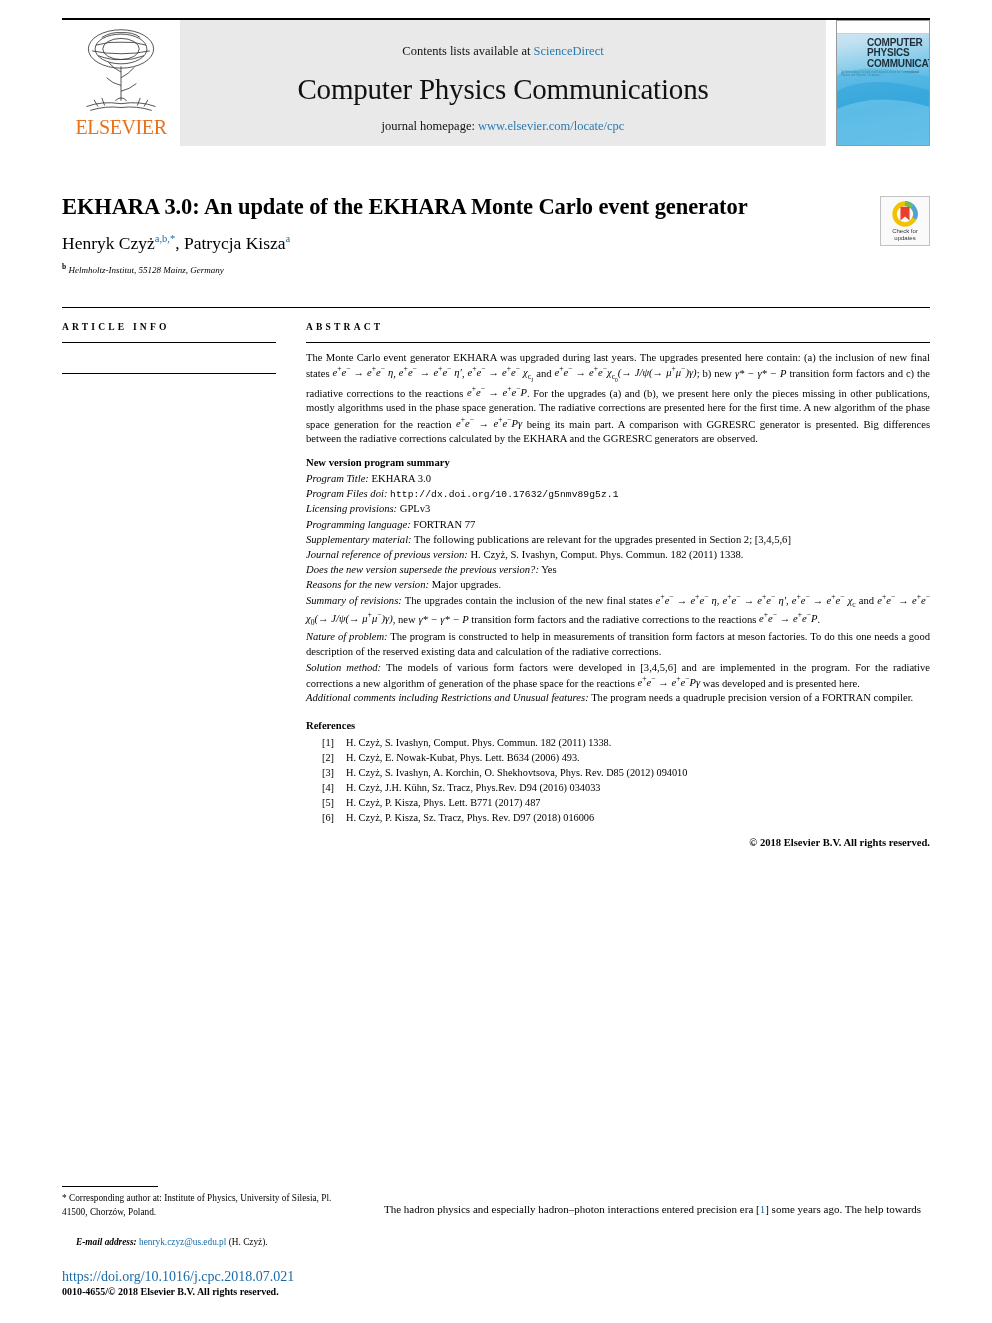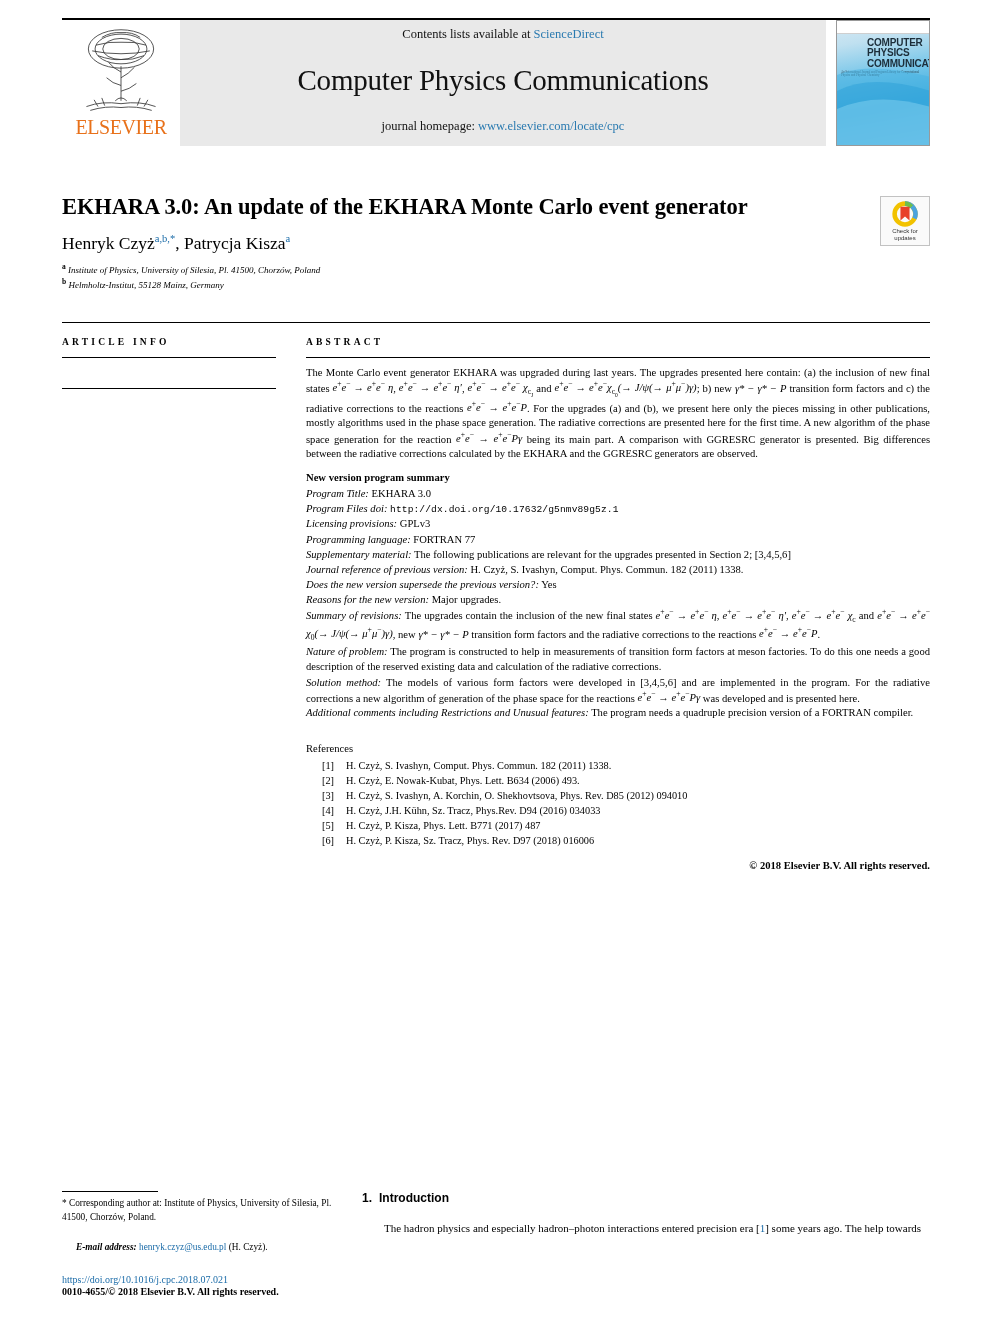--- a/index.html
+++ b/index.html
@@ -54,21 +54,21 @@
     line-height: 1;
     margin-top: -3px;
   }
   .masthead-center {
     flex: 1 1 auto;
     background: #e9e9e9;
     display: flex;
     flex-direction: column;
     align-items: center;
     justify-content: space-between;
-    padding: 7px 0 12px 0;
+    padding: 24px 0 12px 0;
     position: relative;
   }
   .contents-line { font-size: 12.5px; color: #111; }
   .contents-line a { color: #2a7ab0; text-decoration: none; }
   .journal-title {
     font-size: 29px;
     font-family: "Liberation Serif", serif;
     letter-spacing: -0.2px;
     color: #111;
   }
@@ -163,41 +163,41 @@
   .meta-group .ital { font-style: italic; }
   .meta-spacer { height: 13px; }
 
   .abstract-body { font-size: 10.6px; line-height: 1.43; text-align: justify; }
   .abstract-body p { margin: 0 0 0 0; }
   .bold-line { font-weight: bold; }
   .ital { font-style: italic; }
   .summary-block { margin-top: 9px; }
   .summary-block div { margin-bottom: 0px; }
 
-  .refs-head { font-weight: normal; margin-top: 20px; font-size: 10.6px; }
+  .refs-head { font-weight: bold; margin-top: 12px; font-size: 10.6px; }
   .ref-list { margin: 2px 0 0 0; padding: 0; list-style: none; font-size: 10.3px; line-height: 1.46; }
   .ref-list li { display: flex; padding-left: 16px; }
   .ref-num { flex: 0 0 24px; }
   .copyright { text-align: right; font-weight: bold; font-size: 10.6px; margin-top: 10px; }
 
   
   .mi { font-style: italic; font-family: "Liberation Serif", serif; }
   sup.m { font-size: 72%; vertical-align: super; font-style: normal; }
   sub.m { font-size: 72%; vertical-align: sub; font-style: normal; }
   .mono { font-family: "Liberation Mono", monospace; font-size: 9.6px; letter-spacing: .1px; }
 
   
   .footer { position: absolute; left: 62px; right: 62px; bottom: 44px; display: flex; }
   .footer-left { flex: 0 0 300px; padding-right: 26px; }
   .footer-rule { width: 96px; border-top: 1px solid #000; margin-bottom: 5px; }
   .corr { font-size: 9.3px; line-height: 1.45; }
   .email-line { font-size: 9.3px; margin-top: 18px; padding-left: 14px; }
   .email-line .ital { font-style: italic; font-weight: bold; }
   .email-line a { color: #1a6ba8; text-decoration: none; }
-  .doi-line { margin-top: 22px; font-size: 10px; color: #1a6ba8; }
+  .doi-line { margin-top: 22px; font-size: 14px; color: #1a6ba8; }
   .issn-line { font-size: 10px; font-weight: bold; margin-top: 1px; }
 
   .footer-right { flex: 1 1 auto; }
   .intro-head { font-size: 12px; font-weight: bold; font-family: "Liberation Sans", sans-serif; }
   .intro-head .num { margin-right: 7px; }
   .intro-body { margin-top: 16px; font-size: 11px; line-height: 1.42; text-align: justify; text-indent: 22px; }
   .intro-body a { color: #1a6ba8; text-decoration: none; }
 </style>
 </head>
 <body>
@@ -261,24 +261,20 @@
     </div>
   </div>
 
   <div class="title-block">
     <div class="paper-title">EKHARA 3.0: An update of the EKHARA Monte Carlo event generator</div>
     <div class="authors">
       <span>Henryk Czyż</span><span class="aff-mark">a,b,*</span><span>, </span><span>Patrycja Kisza</span><span class="aff-mark">a</span>
     </div>
     <div class="affiliations">
       <div>
-        <span class="aff-sup">a</span>
-        <span>Institute of Physics, University of Silesia, Pl. 41500, Chorzów, Poland</span>
-      </div>
-      <div>
         <span class="aff-sup">b</span>
         <span>Helmholtz-Institut, 55128 Mainz, Germany</span>
       </div>
     </div>
 
     <div class="crossmark">
       <svg width="26" height="26" viewBox="0 0 40 40">
         <circle cx="20" cy="20" r="16" fill="none" stroke="#f2c200" stroke-width="7"></circle>
         <path d="M20 4 A16 16 0 0 1 34.5 27" fill="none" stroke="#4aa3df" stroke-width="7"></path>
         <path d="M20 4 A16 16 0 0 1 30 9" fill="none" stroke="#6fbf4a" stroke-width="7"></path>
@@ -433,22 +429,19 @@
       <div class="email-line">
         <span class="ital">E-mail address:</span>
         <a href="#">henryk.czyz@us.edu.pl</a>
         <span>(H. Czyż).</span>
       </div>
       <div class="doi-line">https://doi.org/10.1016/j.cpc.2018.07.021</div>
       <div class="issn-line">0010-4655/© 2018 Elsevier B.V. All rights reserved.</div>
     </div>
 
     <div class="footer-right">
-      <div class="intro-head">
-        <span class="num">1.</span><span>Introduction</span>
-      </div>
       <div class="intro-body">
         <span>The hadron physics and especially hadron–photon interactions entered precision era [</span><a href="#">1</a><span>] some years ago. The help towards</span>
       </div>
     </div>
   </div>
 
 </div>
 
 </body></html>

